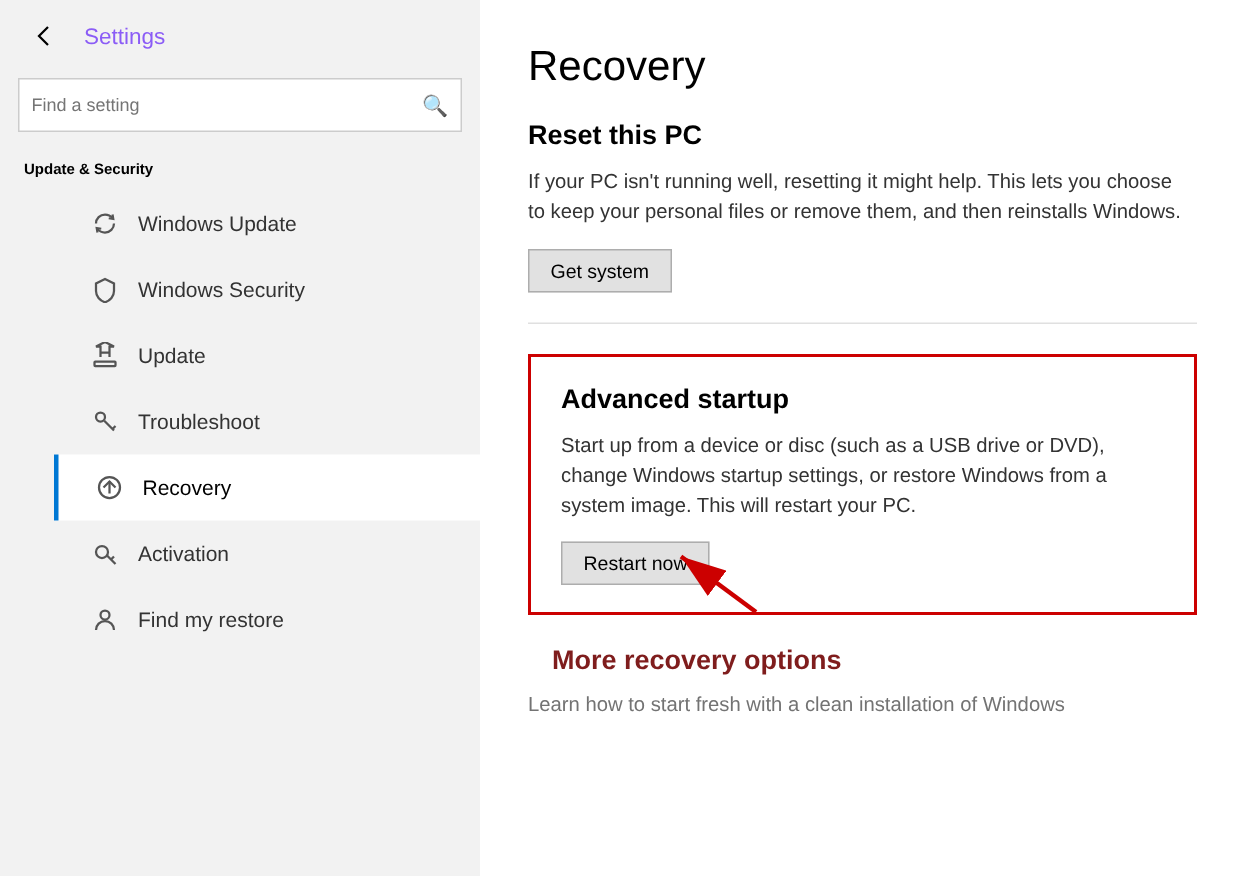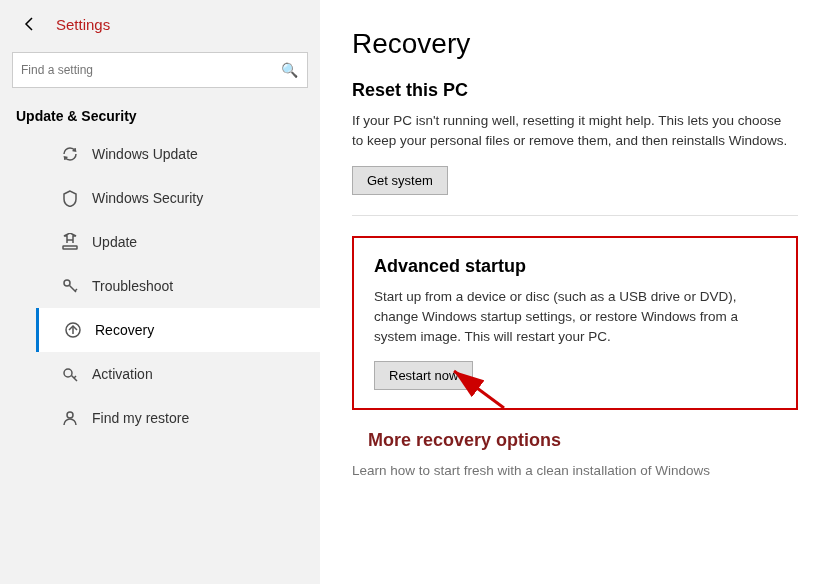--- a/index.html
+++ b/index.html
@@ -38,21 +38,21 @@
       align-items: center;
       justify-content: center;
       cursor: pointer;
       border-radius: 2px;
     }
     .back-btn svg { width: 16px; height: 16px; }
 
     .sidebar-title {
       font-size: 15px;
       font-weight: 400;
-      color: #b91c1c;
+      color: #8b5cf6;
     }
 
     .search-box {
       margin: 4px 12px 12px 12px;
       display: flex;
       align-items: center;
       border: 1px solid #ccc;
       background: #fff;
       height: 36px;
       padding: 0 8px;
@@ -66,21 +66,21 @@
       background: transparent;
       color: #666;
     }
 
     .search-icon-btn {
       color: #666;
       font-size: 14px;
     }
 
     .section-label {
-      font-size: 14px;
+      font-size: 10px;
       font-weight: 600;
       color: #000;
       padding: 8px 16px 8px 16px;
     }
 
     .nav-items {
       flex: 1;
       overflow-y: auto;
     }
 

